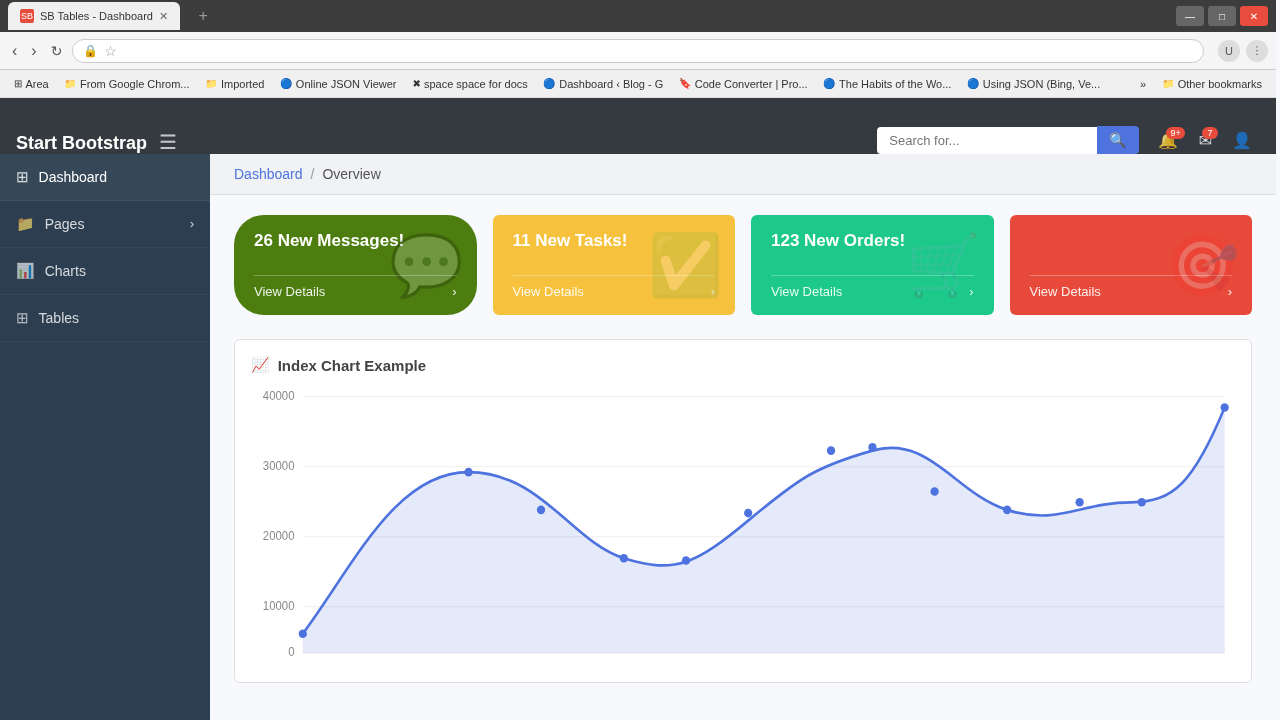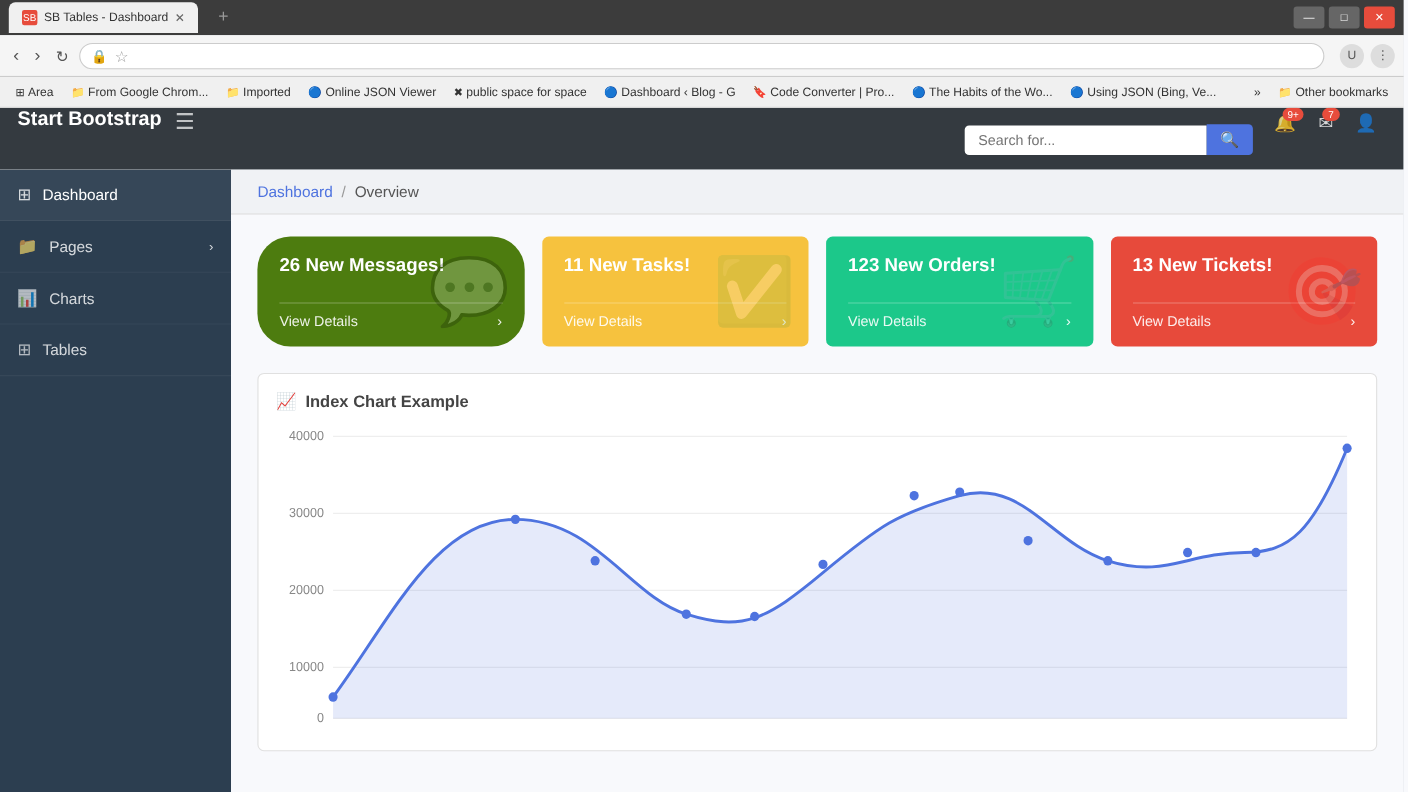--- a/index.html
+++ b/index.html
@@ -86,21 +86,21 @@
       flex-direction: column;
       height: calc(720px - 32px - 38px - 28px);
       overflow: hidden;
     }
 
     
     .top-navbar {
       background: #343a40;
       height: 56px;
       display: flex;
-      align-items: flex-start;
+      align-items: flex-end;
       padding: 0 16px;
       position: relative;
       z-index: 10;
     }
     .brand-name {
       color: white;
       font-size: 18px;
       font-weight: 600;
       margin-right: 12px;
     }
@@ -329,21 +329,21 @@
     <div class="bookmark-item">
       <span class="bookmark-icon">📁</span>
       <span>Imported</span>
     </div>
     <div class="bookmark-item">
       <span class="bookmark-icon">🔵</span>
       <span>Online JSON Viewer</span>
     </div>
     <div class="bookmark-item">
       <span class="bookmark-icon">✖</span>
-      <span>public space for space</span>
+      <span>space space for docs</span>
     </div>
     <div class="bookmark-item">
       <span class="bookmark-icon">🔵</span>
       <span>Dashboard ‹ Blog - G</span>
     </div>
     <div class="bookmark-item">
       <span class="bookmark-icon">🔖</span>
       <span>Code Converter | Pro...</span>
     </div>
     <div class="bookmark-item">
@@ -434,21 +434,20 @@
           </div>
           <div class="stat-card green">
             <div class="stat-card-title">123 New Orders!</div>
             <div class="card-bg-icon">🛒</div>
             <div class="stat-card-link">
               <span>View Details</span>
               <span>›</span>
             </div>
           </div>
           <div class="stat-card red">
-            <div class="stat-card-title">13 New Tickets!</div>
             <div class="card-bg-icon">🎯</div>
             <div class="stat-card-link">
               <span>View Details</span>
               <span>›</span>
             </div>
           </div>
         </div>
 
         <div class="chart-section">
           <div class="chart-title">

